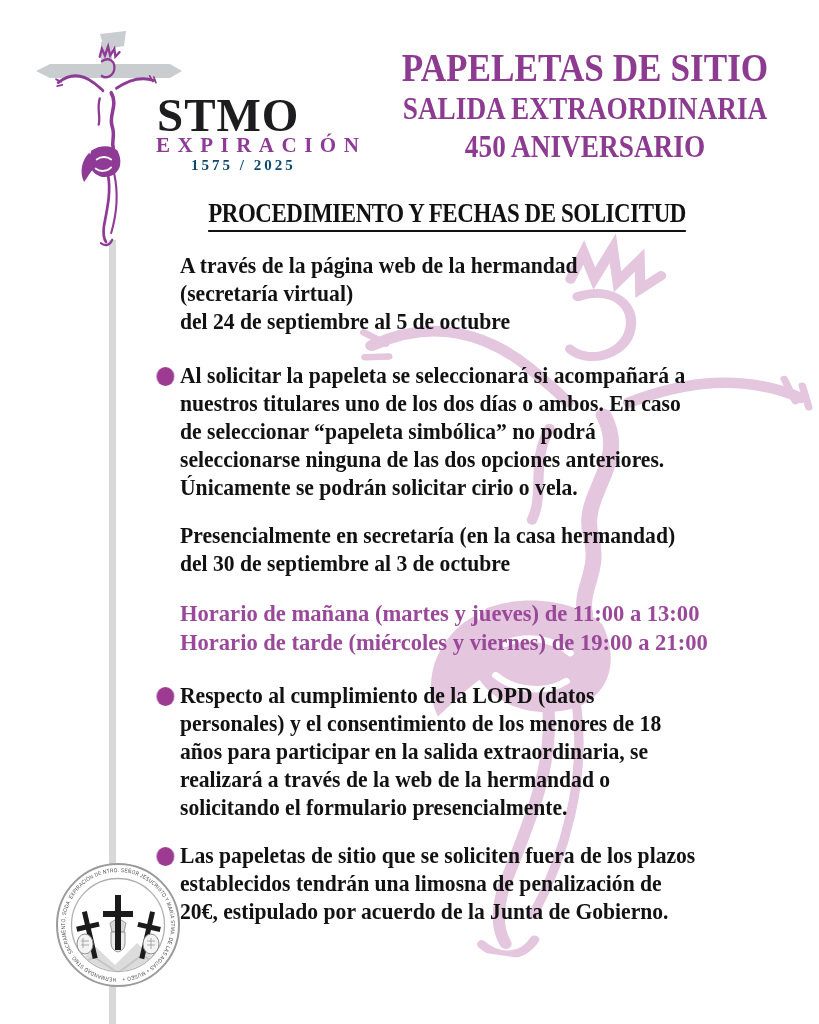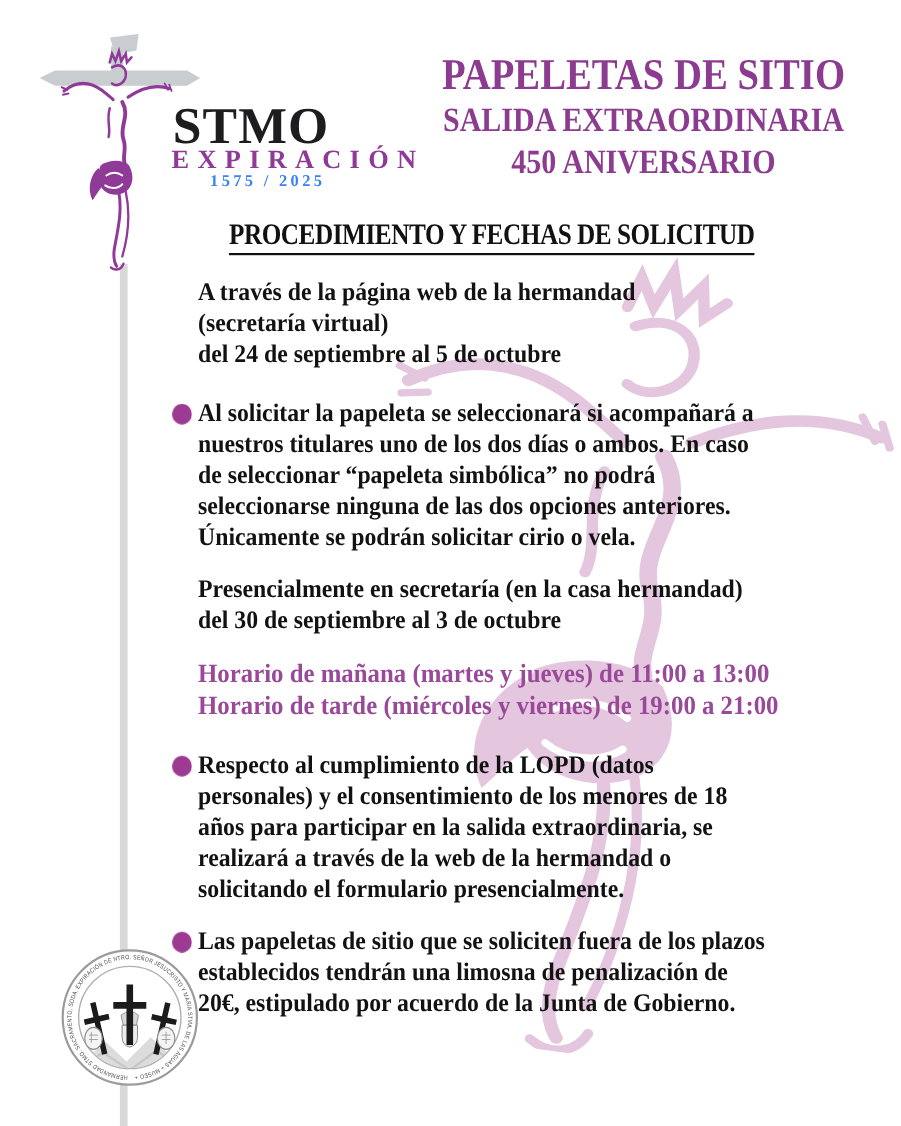--- a/index.html
+++ b/index.html
@@ -20,25 +20,25 @@
     background:#d8d8d8;z-index:1;
   }
   
   .logo-art{position:absolute;left:28px;top:26px;width:178px;height:225px;z-index:2;}
   .logo-museo{
     position:absolute;left:157px;top:88px;z-index:2;
     font-size:47px;font-weight:bold;color:#1d1d1f;letter-spacing:1px;white-space:nowrap;
   }
   .logo-expiracion{
     position:absolute;left:156px;top:133px;z-index:2;
-    font-size:24px;font-weight:bold;color:#8e3a96;letter-spacing:7.5px;white-space:nowrap;
+    font-size:21px;font-weight:bold;color:#8e3a96;letter-spacing:7.5px;white-space:nowrap;
   }
   .logo-years{
     position:absolute;left:191px;top:157px;z-index:2;
-    font-size:15px;font-weight:bold;color:#3b82f6;letter-spacing:3px;white-space:nowrap;
+    font-size:15px;font-weight:bold;color:#0c4a6e;letter-spacing:3px;white-space:nowrap;
   }
   
   .title{
     position:absolute;left:360px;top:46px;width:450px;text-align:center;
     color:#8c3b91;z-index:2;transform:scaleX(0.88);transform-origin:center top;
   }
   .title-line1{font-size:40px;font-weight:bold;line-height:44px;white-space:nowrap;}
   .title-line2{font-size:31px;font-weight:bold;line-height:38px;white-space:nowrap;}
   .title-line3{font-size:31px;font-weight:bold;line-height:38px;white-space:nowrap;}
   

